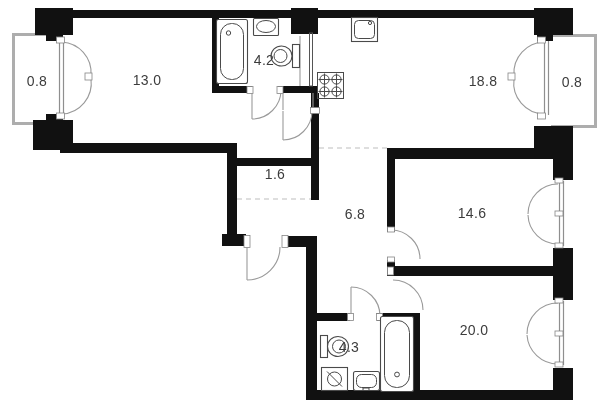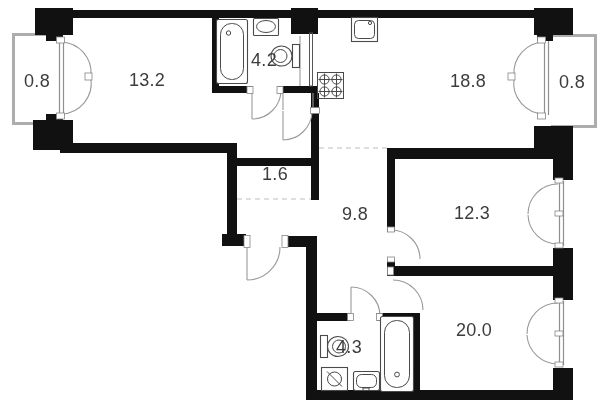--- a/index.html
+++ b/index.html
@@ -20,21 +20,21 @@
   .arc{fill:none;stroke:var(--thin-line);stroke-width:1.1;}
   .leaf{stroke:var(--thin-line);stroke-width:1.1;}
   .dash{stroke:#bdbdbd;stroke-width:1.2;stroke-dasharray:5 4;fill:none;}
   .balc{fill:none;stroke:#adadad;stroke-width:3;}
   .glaz{stroke:#8f8f8f;stroke-width:1.2;fill:none;}
   .fix{fill:#ffffff;stroke:var(--fixture);stroke-width:1.1;}
   .fixl{fill:none;stroke:var(--fixture);stroke-width:1;}
   .thinw{fill:none;stroke:#555;stroke-width:1;}
   .area-label{
     position:absolute;transform:translate(-50%,-50%);
-    font-size:18px;letter-spacing:.3px;color:var(--label);white-space:nowrap;text-align:center;
+    font-size:14px;letter-spacing:.3px;color:var(--label);white-space:nowrap;text-align:center;
   }
 </style>
 </head>
 <body>
 
 <div class="plan">
 
   <svg width="600" height="407" viewBox="0 0 600 407">
 
     <g>
@@ -192,23 +192,23 @@
       <rect class="fixl" x="363" y="388" width="6" height="2.5"></rect>
     </g>
     <g>
       <rect class="fix" x="380.5" y="316.5" width="33" height="75" rx="2"></rect>
       <rect class="fixl" x="384.5" y="320.5" width="25" height="67" rx="12"></rect>
       <circle class="fixl" cx="397" cy="374.5" r="2.4"></circle>
     </g>
   </svg>
 
   <div class="area-label" style="left:37px;top:81px">0.8</div>
-  <div class="area-label" style="left:147px;top:80px">13.2</div>
+  <div class="area-label" style="left:147px;top:80px">13.0</div>
   <div class="area-label" style="left:264px;top:60px">4.2</div>
-  <div class="area-label" style="left:468px;top:81px">18.8</div>
+  <div class="area-label" style="left:483px;top:81px">18.8</div>
   <div class="area-label" style="left:572px;top:82px">0.8</div>
   <div class="area-label" style="left:275px;top:174px">1.6</div>
-  <div class="area-label" style="left:355px;top:214px">9.8</div>
-  <div class="area-label" style="left:472px;top:213px">12.3</div>
+  <div class="area-label" style="left:355px;top:214px">6.8</div>
+  <div class="area-label" style="left:472px;top:213px">14.6</div>
   <div class="area-label" style="left:349px;top:347px">4.3</div>
   <div class="area-label" style="left:474px;top:330px">20.0</div>
 
 </div>
 
 </body></html>

